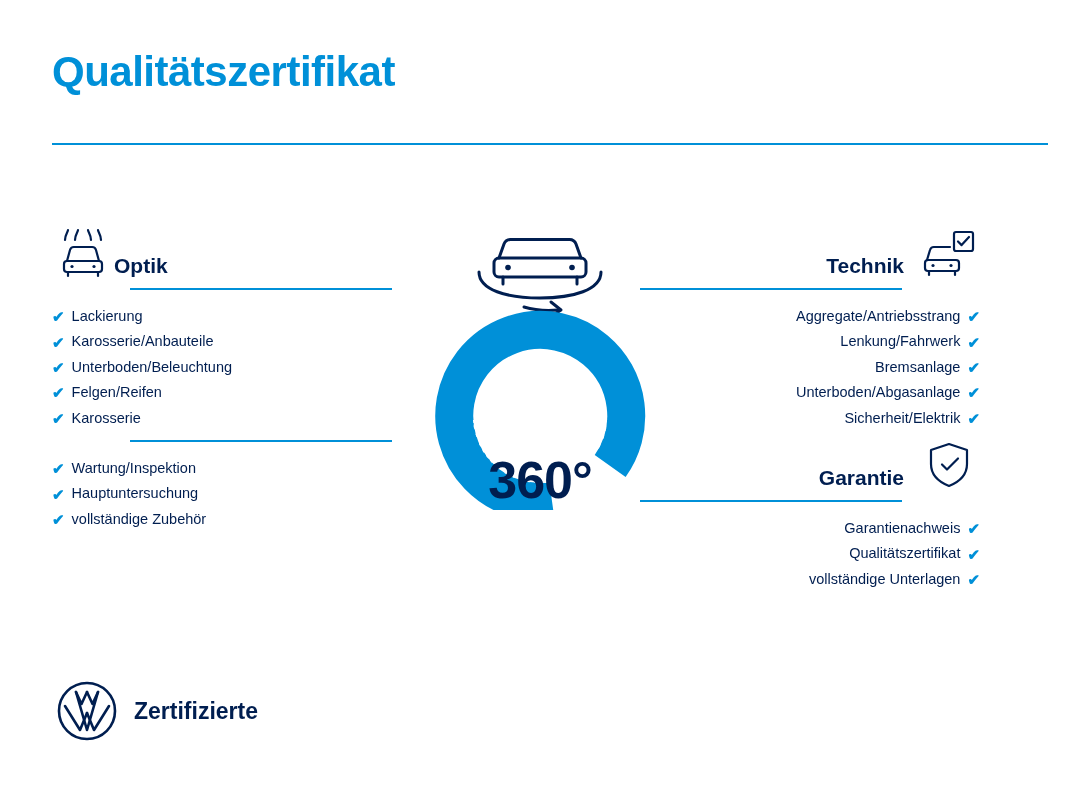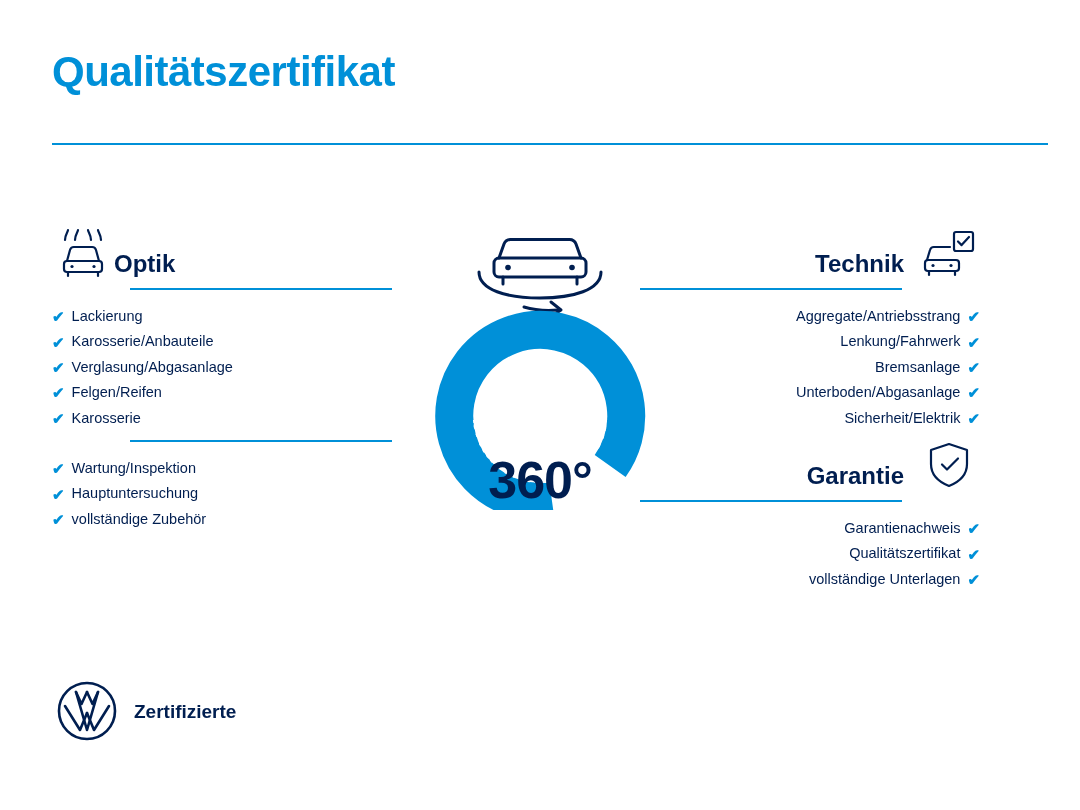--- a/index.html
+++ b/index.html
@@ -46,21 +46,21 @@
   }
   .block-icon {
     width: 62px;
     height: 56px;
     flex: 0 0 62px;
     display: flex;
     align-items: center;
     justify-content: center;
   }
   .block-title {
-    font-size: 24px;
+    font-size: 21px;
     font-weight: bold;
     color: #001e50;
     padding: 0 0 4px 0;
     white-space: nowrap;
   }
   .block-rule {
     height: 2px;
     background: #0090d8;
     margin-top: 6px;
   }
@@ -143,21 +143,21 @@
   #footer-logo {
     position: absolute;
     left: 56px;
     top: 680px;
     display: flex;
     align-items: center;
   }
   .vw-mark { width: 62px; height: 62px; flex: 0 0 62px; }
   .footer-text {
     margin-left: 16px;
-    font-size: 19px;
+    font-size: 23px;
     font-weight: bold;
     line-height: 25px;
     color: #001e50;
   }
 </style>
 </head>
 <body>
 
 <div class="page-title">Qualitätszertifikat</div>
 <div class="header-rule"></div>
@@ -186,21 +186,21 @@
       <li>
           <span class="check">✔</span>
           <span>Lackierung</span>
         </li>
       <li>
           <span class="check">✔</span>
           <span>Karosserie/Anbauteile</span>
         </li>
       <li>
           <span class="check">✔</span>
-          <span>Verglasung/Abgasanlage</span>
+          <span>Unterboden/Beleuchtung</span>
         </li>
       <li>
           <span class="check">✔</span>
           <span>Felgen/Reifen</span>
         </li>
       <li>
           <span class="check">✔</span>
           <span>Karosserie</span>
         </li>
     </ul>

